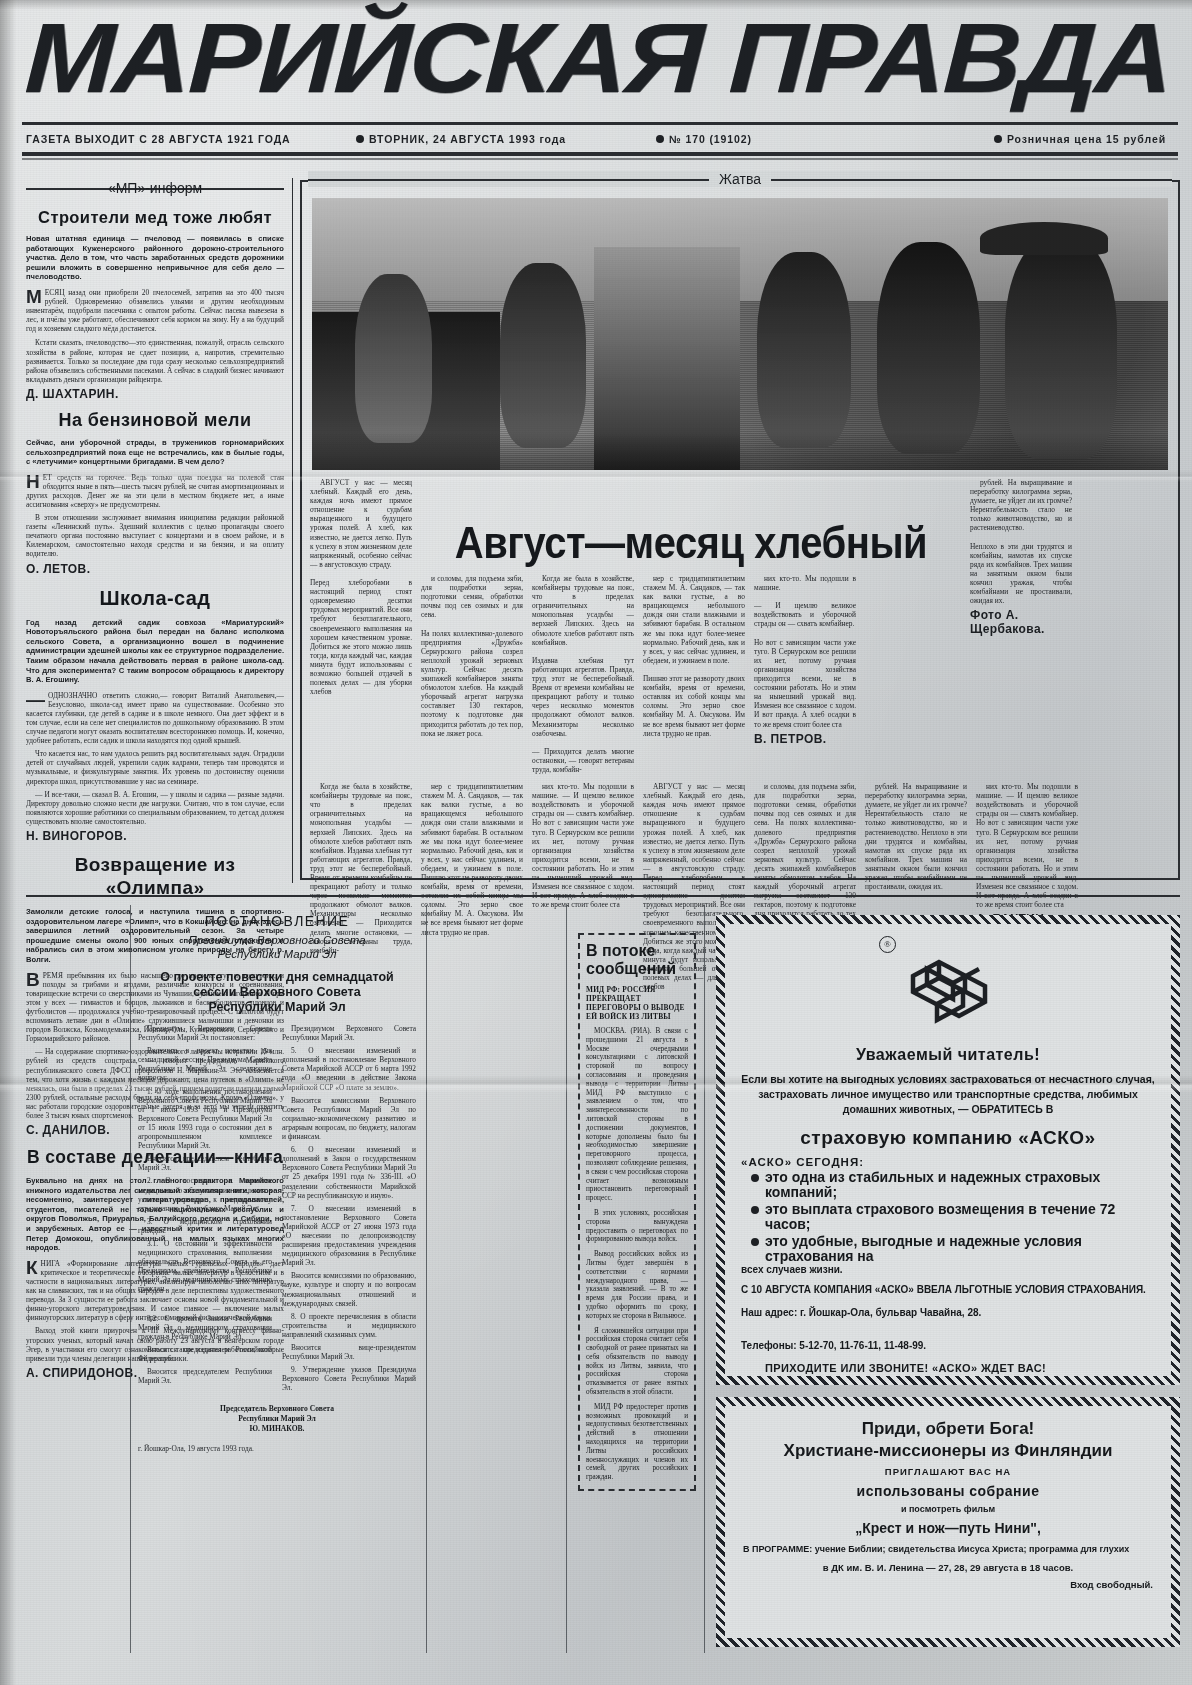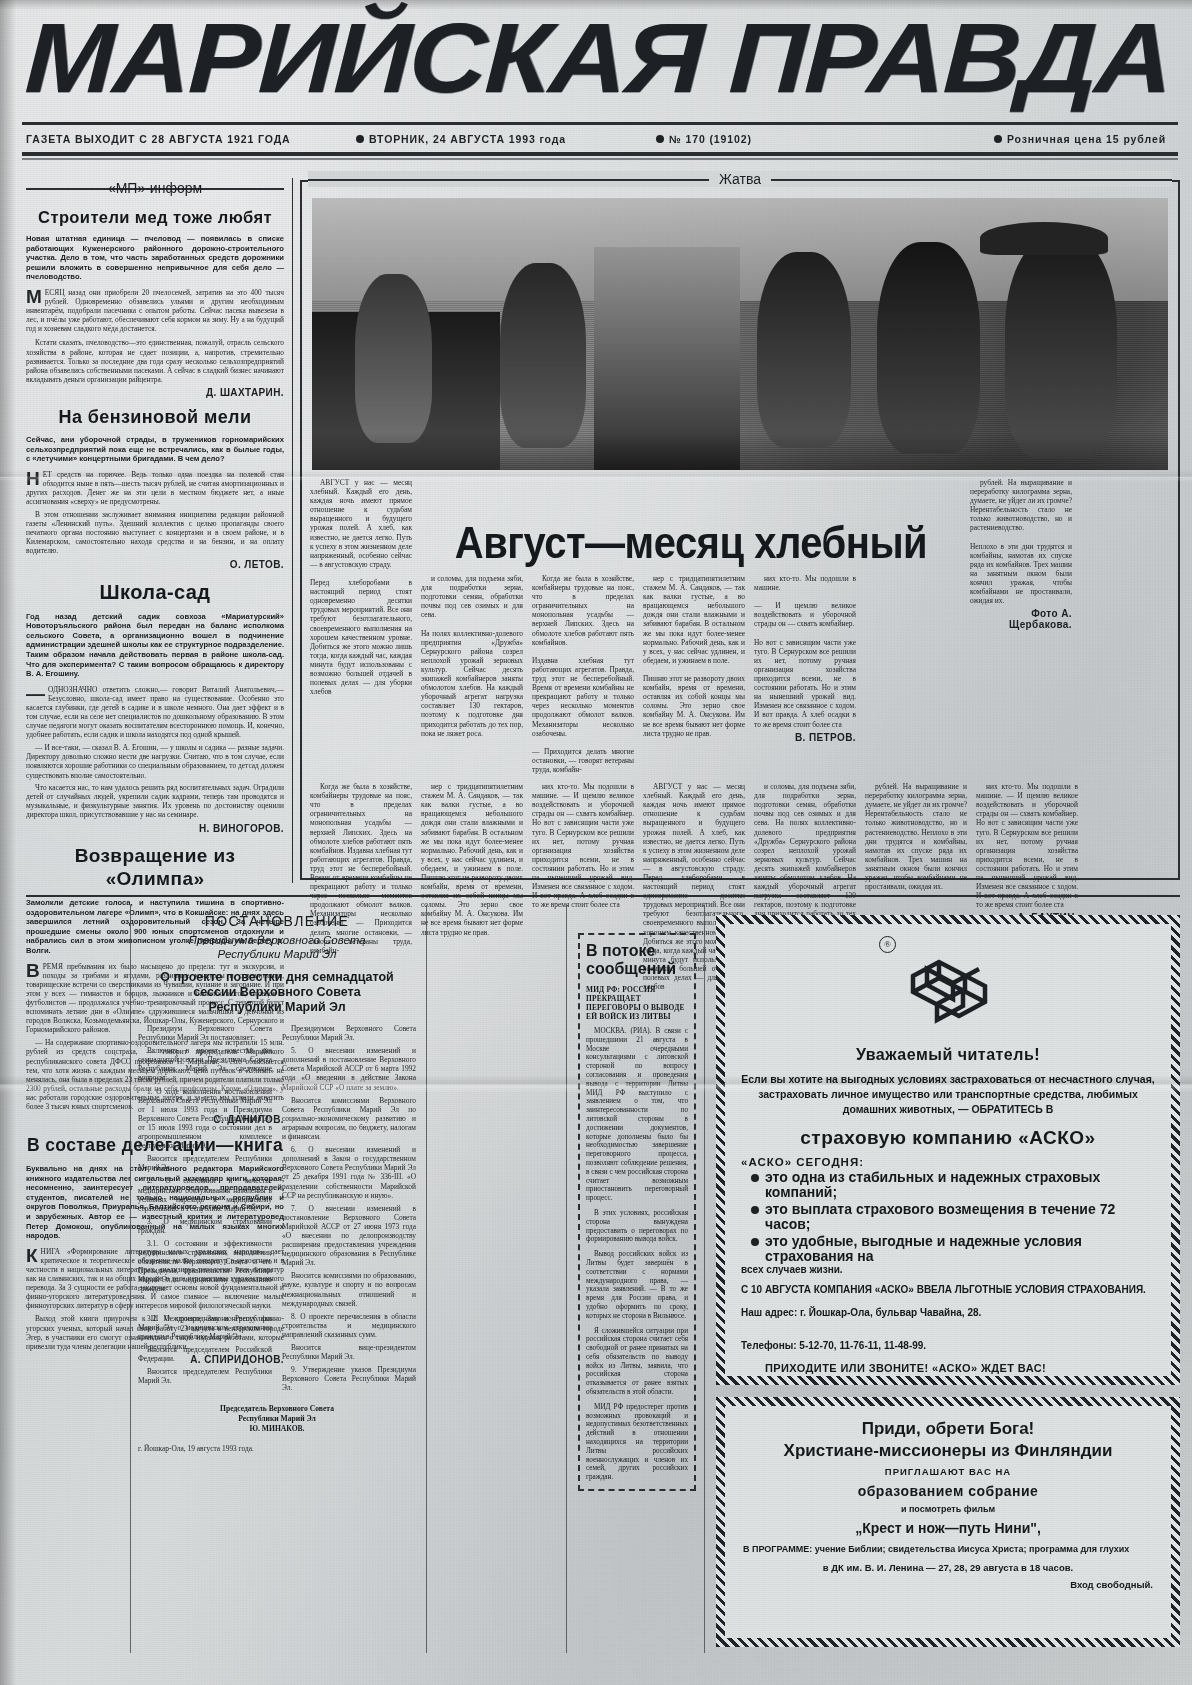--- a/index.html
+++ b/index.html
@@ -92,21 +92,21 @@
     font-size:7.4px;line-height:9.1px;
     text-align:justify;color:#23262a;
     hyphens:auto;
   }
   .lede{
     font-family:"Liberation Sans",sans-serif;
     font-weight:700;font-size:7.6px;line-height:9.6px;text-align:justify;color:#1b1e22;
   }
   .sig{
     font-family:"Liberation Sans",sans-serif;
-    font-weight:700;font-size:10px;text-align:right;letter-spacing:.4px;color:#1b1e22;
+    font-weight:700;font-size:12px;letter-spacing:.4px;color:#1b1e22;
     margin-top:3px;
   }
   .dropcap:first-letter{
     font-family:"Liberation Sans",sans-serif;
     font-weight:700;font-size:19px;line-height:15px;
     float:left;padding:1px 3px 0 0;
   }
 
   
   .leftcol{position:absolute;left:26px;top:180px;width:258px;}
@@ -260,22 +260,22 @@
       <div class="lede" style="margin-bottom:6px;">Сейчас, ани уборочной страды, в тружеников горномарийских сельхозпредприятий пока еще не встречались, как в былые годы, с «летучими» концертными бригадами. В чем дело?</div>
       <div class="body-txt dropcap" style="margin-bottom:4px;">НЕТ средств на горючее. Ведь только одна поездка на полевой стан обходится ныне в пять—шесть тысяч рублей, не считая амортизационных и других расходов. Денег же на эти цели в местном бюджете нет, а иные ассигнования «сверху» не предусмотрены.</div>
       <div class="body-txt" style="margin-bottom:3px;text-indent:9px;">В этом отношении заслуживает внимания инициатива редакции районной газеты «Ленинский путь». Здешний коллектив с целью пропаганды своего печатного органа постоянно выступает с концертами и в своем районе, и в Килемарском, самостоятельно находя средства и на бензин, и на оплату водителю.</div>
       <div class="sig">О. ЛЕТОВ.</div>
     </div>
 
     <div class="blk">
       <h2 class="hl" style="font-size:20px;line-height:24px;margin:10px 0 8px;">Школа-сад</h2>
       <div class="lede" style="margin-bottom:6px;">Год назад детский садик совхоза «Мариатурский» Новоторъяльского района был передан на баланс исполкома сельского Совета, а организационно вошел в подчинение администрации здешней школы как ее структурное подразделение. Таким образом начала действовать первая в районе школа-сад. Что для эксперимента? С таким вопросом обращаюсь к директору В. А. Егошину.</div>
       <div class="body-txt dropcap" style="margin-bottom:4px;">—ОДНОЗНАЧНО ответить сложно,— говорит Виталий Анатольевич,— Безусловно, школа-сад имеет право на существование. Особенно это касается глубинки, где детей в садике и в школе немного. Она дает эффект и в том случае, если на селе нет специалистов по дошкольному образованию. В этом случае педагоги могут оказать воспитателям всестороннюю помощь. И, конечно, удобнее работать, если садик и школа находятся под одной крышей.</div>
+      <div class="body-txt" style="margin-bottom:4px;text-indent:9px;">Что касается нас, то нам удалось решить ряд воспитательных задач. Оградили детей от случайных людей, укрепили садик кадрами, теперь там проводятся и музыкальные, и физкультурные занятия. Их уровень по достоинству оценили директора школ, присутствовавшие у нас на семинаре.</div>
       <div class="body-txt" style="margin-bottom:3px;text-indent:9px;">— И все-таки, — сказал В. А. Егошин, — у школы и садика — разные задачи. Директору довольно сложно нести две нагрузки. Считаю, что в том случае, если появляются хорошие работники со специальным образованием, то детсад должен существовать вполне самостоятельно.</div>
-      <div class="body-txt" style="margin-bottom:4px;text-indent:9px;">Что касается нас, то нам удалось решить ряд воспитательных задач. Оградили детей от случайных людей, укрепили садик кадрами, теперь там проводятся и музыкальные, и физкультурные занятия. Их уровень по достоинству оценили директора школ, присутствовавшие у нас на семинаре.</div>
       <div class="sig">Н. ВИНОГОРОВ.</div>
     </div>
 
     <div class="blk">
       <h2 class="hl" style="font-size:19px;line-height:23px;margin:10px 0 8px;">Возвращение из «Олимпа»</h2>
       <div class="lede" style="margin-bottom:6px;">Замолкли детские голоса, и наступила тишина в спортивно-оздоровительном лагере «Олимп», что в Кокшайске: на днях здесь завершился летний оздоровительный сезон. За четыре прошедшие смены около 900 юных спортсменов отдохнули и набрались сил в этом живописном уголке природы на берегу р. Волги.</div>
       <div class="body-txt dropcap" style="margin-bottom:4px;">ВРЕМЯ пребывания их было насыщено до предела: тут и экскурсии, и походы за грибами и ягодами, различные конкурсы и соревнования, товарищеские встречи со сверстниками из Чувашии, купание и загорание. И при этом у всех — гимнастов и борцов, лыжников и баскетболистов, пловцов и футболистов — продолжался учебно-тренировочный процесс. С теплотой будут вспоминать летние дни в «Олимпе» сдружившиеся мальчишки и девчонки из городов Волжска, Козьмодемьянска, Йошкар-Олы, Куженерского, Сернурского и Горномарийского районов.</div>
       <div class="body-txt" style="margin-bottom:3px;text-indent:9px;">— На содержание спортивно-оздоровительного лагеря мы истратили 15 млн. рублей из средств соцстраха, — говорит председатель Марийского республиканского совета ДФСО профсоюзов Н. Марыкин.— Это объясняется тем, что хотя жизнь с каждым месяцем дорожают, цена путевок в «Олимп» не менялась, она была в пределах 23 тысяч рублей, причем родители платили только 2300 рублей, остальные расходы брали на себя профсоюзы. Кроме «Олимпа», у нас работали городские оздоровительные лагеря, и за лето мы успели охватить более 3 тысяч юных спортсменов.</div>
       <div class="sig">С. ДАНИЛОВ.</div>
     </div>
@@ -514,21 +514,21 @@
         <div class="ad-addr" style="margin-top:17px;">Телефоны: 5-12-70, 11-76-11, 11-48-99.</div>
         <div class="ad-cta">ПРИХОДИТЕ ИЛИ ЗВОНИТЕ! «АСКО» ЖДЕТ ВАС!</div>
       </div>
     </div>
 
     <div class="adframe ad2">
       <div class="inner" style="padding:12px 18px;">
         <div class="ad2-h1">Приди, обрети Бога!</div>
         <div class="ad2-h1">Христиане-миссионеры из Финляндии</div>
         <div class="ad2-s1">ПРИГЛАШАЮТ ВАС НА</div>
-        <div class="ad2-h2">образованием собрание</div>
+        <div class="ad2-h2">использованы собрание</div>
         <div class="ad2-s2">и посмотреть фильм</div>
         <div class="ad2-h3">„Крест и нож—путь Нини",</div>
         <div class="ad2-p">В ПРОГРАММЕ: учение Библии; свидетельства Иисуса Христа; программа для глухих</div>
         <div class="ad2-p2">в ДК им. В. И. Ленина — 27, 28, 29 августа в 18 часов.</div>
         <div class="ad2-free">Вход свободный.</div>
       </div>
     </div>
 
   </div>
 

